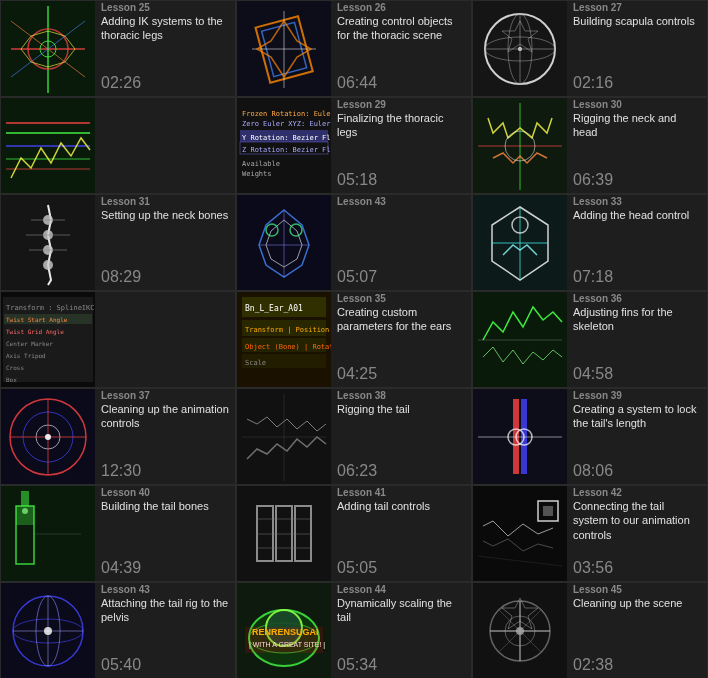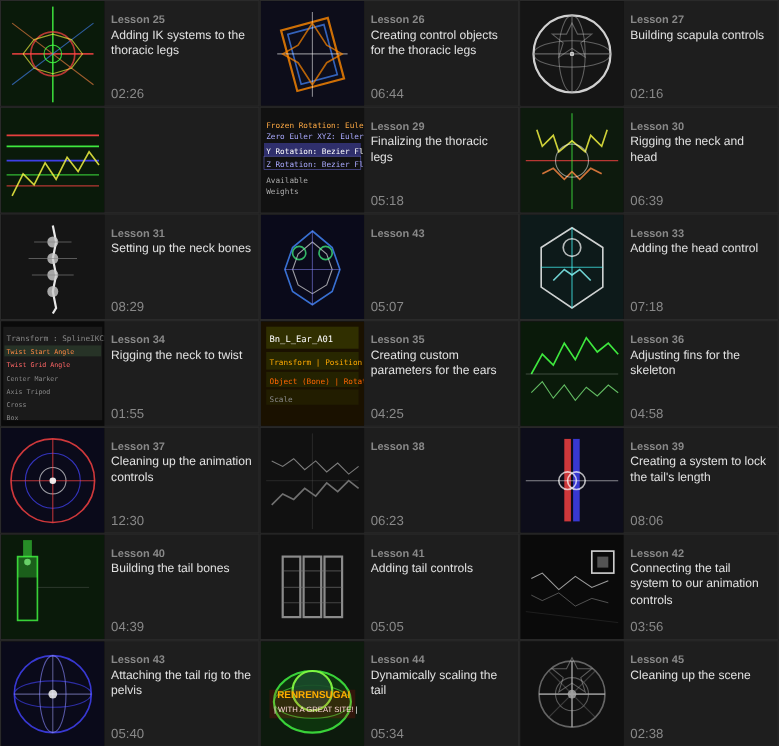--- a/index.html
+++ b/index.html
@@ -30,41 +30,41 @@
       height: 97px;
       background: #111;
       overflow: hidden;
       position: relative;
       display: flex;
       align-items: center;
       justify-content: center;
     }
     .lesson-info {
       flex: 1;
-      padding: 12px 6px 4px 6px;
+      padding: 1px 6px 4px 6px;
       display: flex;
       flex-direction: column;
       justify-content: space-between;
     }
     .lesson-number {
       color: #888;
       font-size: 10px;
       font-weight: bold;
       margin-bottom: 1px;
     }
     .lesson-title {
       color: #e0e0e0;
       font-size: 11px;
       font-weight: normal;
       line-height: 1.3;
       flex: 1;
     }
     .lesson-duration {
       color: #888;
-      font-size: 12px;
+      font-size: 16px;
       margin-top: 3px;
     }
   </style>
 </head>
 <body>
 
 <div class="grid">
 <div class="lesson-item">
       <div class="thumbnail">
         <svg width="94" height="97" viewBox="0 0 94 97">
@@ -90,21 +90,21 @@
           <rect width="94" height="97" fill="#0d0d1a"></rect>
       <rect x="25" y="20" width="44" height="57" stroke="#ff8800" stroke-width="2" fill="none" opacity="0.8" transform="rotate(-15,47,48)"></rect>
       <rect x="30" y="25" width="34" height="47" stroke="#4488ff" stroke-width="1.5" fill="none" opacity="0.7" transform="rotate(-15,47,48)"></rect>
       <line x1="15" y1="48" x2="79" y2="48" stroke="#ffffff" stroke-width="1" opacity="0.5"></line>
       <line x1="47" y1="10" x2="47" y2="87" stroke="#ffffff" stroke-width="1" opacity="0.5"></line>
       <polygon points="47,20 60,40 74,48 60,56 47,76 34,56 20,48 34,40" stroke="#ff8800" stroke-width="1.5" fill="none" opacity="0.7"></polygon>
     </svg>
       </div>
       <div class="lesson-info">
         <div class="lesson-number">Lesson 26</div>
-        <div class="lesson-title">Creating control objects for the thoracic legs</div>
+        <div class="lesson-title">Creating control objects for the thoracic scene</div>
         <div class="lesson-duration">06:44</div>
       </div>
     </div>
     <div class="lesson-item">
       <div class="thumbnail">
         <svg width="94" height="97" viewBox="0 0 94 97">
           <rect width="94" height="97" fill="#151515"></rect>
       <circle cx="47" cy="48" r="35" stroke="#ffffff" stroke-width="2" fill="none" opacity="0.8"></circle>
       <circle cx="47" cy="48" r="2" fill="#ffffff"></circle>
       <line x1="12" y1="48" x2="82" y2="48" stroke="#888888" stroke-width="1" opacity="0.7"></line>
@@ -232,25 +232,20 @@
       <text x="5" y="18" fill="#888888" font-size="7" font-family="monospace">Transform : SplineIKChai</text>
       <rect x="3" y="22" width="88" height="10" fill="#2a3a2a" opacity="0.8"></rect>
       <text x="5" y="30" fill="#ff8844" font-size="6" font-family="monospace">Twist Start Angle</text>
       <text x="5" y="42" fill="#ff6666" font-size="6" font-family="monospace">Twist Grid Angle</text>
       <text x="5" y="54" fill="#888888" font-size="6" font-family="monospace">Center Marker</text>
       <text x="5" y="66" fill="#888888" font-size="6" font-family="monospace">Axis Tripod</text>
       <text x="5" y="78" fill="#888888" font-size="6" font-family="monospace">Cross</text>
       <text x="5" y="90" fill="#888888" font-size="6" font-family="monospace">Box</text>
     </svg>
       </div>
-      <div class="lesson-info">
-        <div class="lesson-number">Lesson 34</div>
-        <div class="lesson-title">Rigging the neck to twist</div>
-        <div class="lesson-duration">01:55</div>
-      </div>
     </div>
     <div class="lesson-item">
       <div class="thumbnail">
         <svg width="94" height="97" viewBox="0 0 94 97">
           <rect width="94" height="97" fill="#1a1100"></rect>
       <rect x="5" y="5" width="84" height="20" fill="#333300" opacity="0.9"></rect>
       <text x="8" y="19" fill="#ffffff" font-size="8" font-family="monospace">Bn_L_Ear_A01</text>
       <rect x="5" y="28" width="84" height="16" fill="#2a2a00" opacity="0.9"></rect>
       <text x="8" y="40" fill="#ffaa00" font-size="7" font-family="monospace">Transform | Position</text>
       <rect x="5" y="46" width="84" height="14" fill="#2a2a00" opacity="0.7"></rect>
@@ -303,20 +298,21 @@
         <svg width="94" height="97" viewBox="0 0 94 97">
           <rect width="94" height="97" fill="#111111"></rect>
       <polyline points="10,70 20,60 30,65 40,55 50,62 60,50 70,58 80,48 89,55" stroke="#888888" stroke-width="1.5" fill="none" opacity="0.8"></polyline>
       <polyline points="10,30 20,35 30,28 40,38 50,30 60,40 70,32 80,42 89,35" stroke="#aaaaaa" stroke-width="1" fill="none" opacity="0.7"></polyline>
       <line x1="5" y1="48" x2="89" y2="48" stroke="#666666" stroke-width="0.5" opacity="0.5"></line>
       <line x1="47" y1="5" x2="47" y2="92" stroke="#666666" stroke-width="0.5" opacity="0.5"></line>
     </svg>
       </div>
       <div class="lesson-info">
         <div class="lesson-number">Lesson 38</div>
+        <div class="lesson-title">Rigging the tail</div>
         <div class="lesson-duration">06:23</div>
       </div>
     </div>
     <div class="lesson-item">
       <div class="thumbnail">
         <svg width="94" height="97" viewBox="0 0 94 97">
           <rect width="94" height="97" fill="#0d0d1a"></rect>
       <rect x="40" y="10" width="6" height="75" fill="#ff4444" opacity="0.8"></rect>
       <rect x="48" y="10" width="6" height="75" fill="#4444ff" opacity="0.8"></rect>
       <line x1="5" y1="48" x2="89" y2="48" stroke="#ffffff" stroke-width="1" opacity="0.5"></line>

